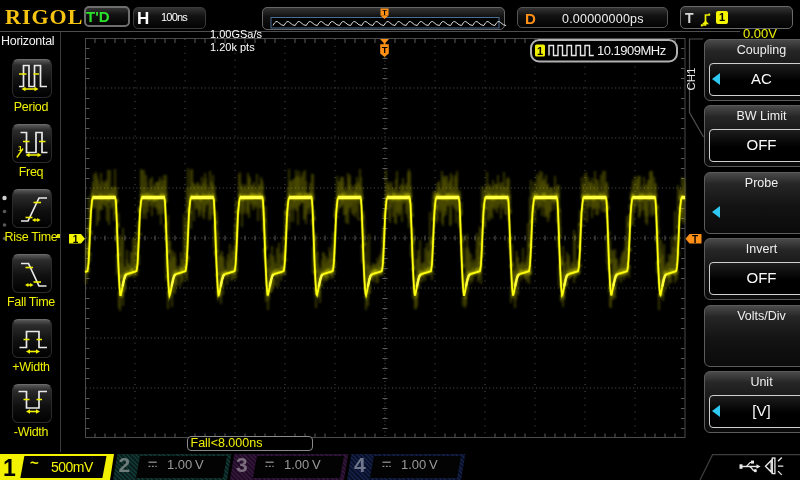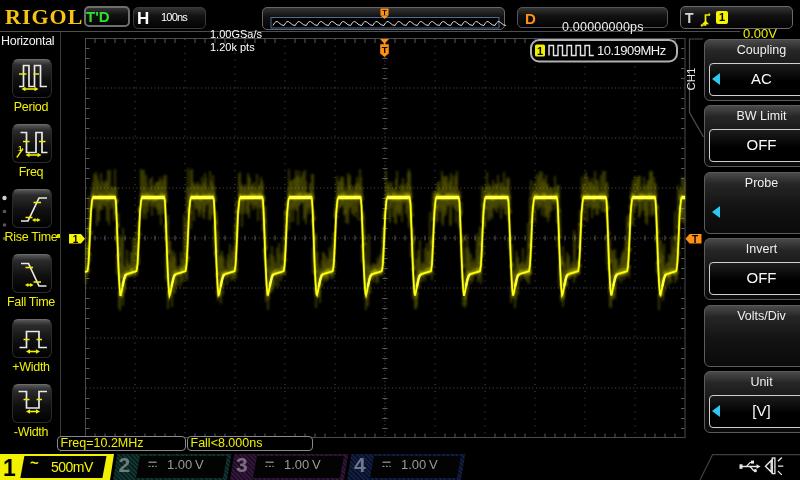--- a/index.html
+++ b/index.html
@@ -15,21 +15,21 @@
 #td { left:84px; top:6px; width:46px; height:21px; color:#2be32b; font-weight:bold;
   font-size:15px; text-align:left; line-height:18px; }
 #hbox { left:133px; top:7px; width:73px; height:22px; border-width:1px; border-color:#3a3a3a; }
 #hbox b { position:absolute; left:3px; top:0.5px; color:#fff; font-size:17px; }
 #hbox span { position:absolute; left:27px; top:3px; color:#fff; font-size:11px; letter-spacing:-0.8px; }
 #rate { position:absolute; left:210px; top:13px; color:#fff; font-size:11px; line-height:13px;margin-top:15px; }
 #strip { left:262px; top:7px; width:243px; height:23px; border-width:1px; border-color:#666; }
 #dbox { left:517px; top:7px; width:151px; height:21px; border-width:1px; border-color:#555; }
 #dbox b { position:absolute; left:7px; top:2px; color:#ff9015; font-size:15px; }
 #dbox span { position:absolute; left:44px; width:80px; top:4px; text-align:center; color:#eeeeee;
-  font-size:12.5px; letter-spacing:0.2px;margin-top:8px; }
+  font-size:12.5px; letter-spacing:0.2px; }
 #tbox { left:680px; top:6px; width:113px; height:23px; border-width:1px; border-color:#6a6a6a; }
 #tbox .t { position:absolute; left:4px; top:3px; color:#d8d8d8; font-weight:bold; font-size:14px; }
 #tbox .one { position:absolute; left:35px; top:3.5px; width:12px; height:13px; background:#f5f500;
   border-radius:2px; color:#000; font-weight:bold; font-size:11px; text-align:center; line-height:13px; }
 #tbox .v { position:absolute; left:62px; top:19px; color:#f0f000; font-size:13px; }
 
 #lmenu { position:absolute; left:0; top:32px; width:62px; height:420px; z-index:20; }
 #lsep { position:absolute; left:60px; top:32px; width:1px; height:420px; background:#3a3a3a; }
 #ltitle { position:absolute; left:1px; top:2px; width:60px; color:#f2f2f2; font-size:12.5px;
   letter-spacing:-0.3px; }
@@ -259,21 +259,20 @@
         <div class="mlab">Volts/Div</div>
       </div>
       <div class="mitem" style="top:339.3px">
         <div class="mlab">Unit</div>
         <div class="mval">[V]</div>
         <div class="marr"></div>
       </div>
 </div>
 
 <div id="bbar">
-  <div class="mbox" style="left:57px;width:129px">Freq=10.2MHz</div>
   <div class="mbox" style="left:187px;width:126px">Fall&lt;8.000ns</div>
   <div class="chp" style="left:0;top:2px;width:120px;height:26px;clip-path:polygon(0px 0px, 114px 0px, 110px 26px, 0px 26px);background:#f2f200"></div>
       <div class="ab" style="left:3px;top:3px;font-size:23px;font-weight:bold;color:#000;z-index:27">1</div>
       <div class="ab" style="left:0;top:2px;width:120px;height:26px;clip-path:polygon(24.4px 2px, 106.5px 2px, 102.4px 24px, 20.3px 24px);background:#020202;z-index:27"></div>
       <div class="ab" style="left:30px;top:2px;font-size:15px;font-weight:bold;color:#f5f500;z-index:28">~</div>
       <div class="ab" style="left:51px;top:6.5px;font-size:14px;letter-spacing:-0.5px;color:#f5f500;z-index:28">500mV</div>
       <div class="chp" style="left:113px;top:2px;width:120px;height:26px;clip-path:polygon(4.3px 0px, 118.3px 0px, 114px 26px, 0px 26px);background:repeating-linear-gradient(45deg,#081f1d 0px,#081f1d 1.8px,#123833 1.8px,#123833 3.2px)"></div>
       <div class="digit" style="left:118.5px;color:#6e7b7b">2</div>
       <div class="cbox" style="left:136px;width:91px;clip-path:polygon(4px 0px, 91px 0px, 87px 22px, 0px 22px)"></div>
       <svg class="ab" style="left:148px;top:9px;z-index:26" width="12" height="8">

